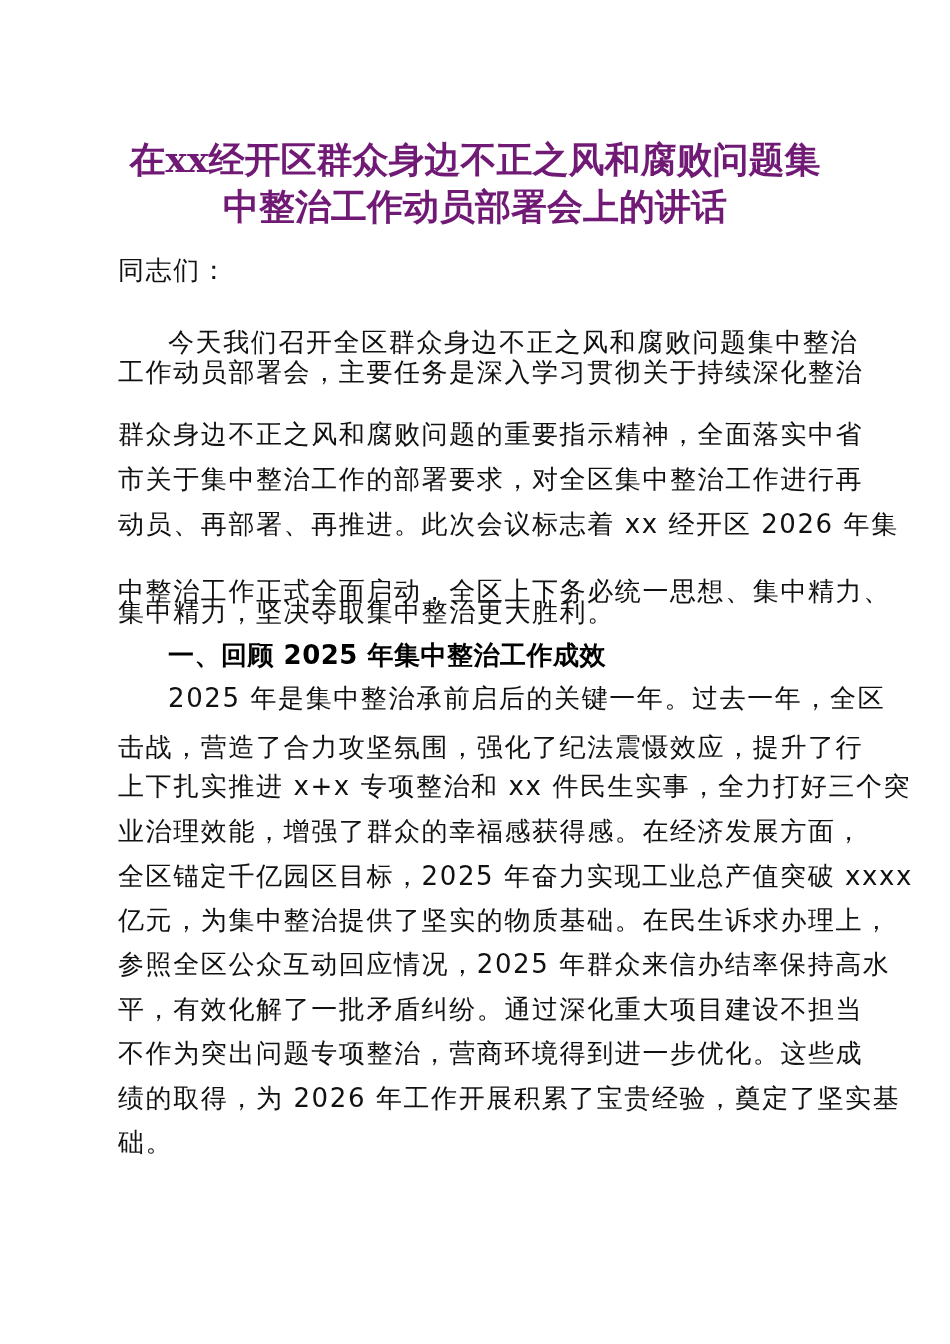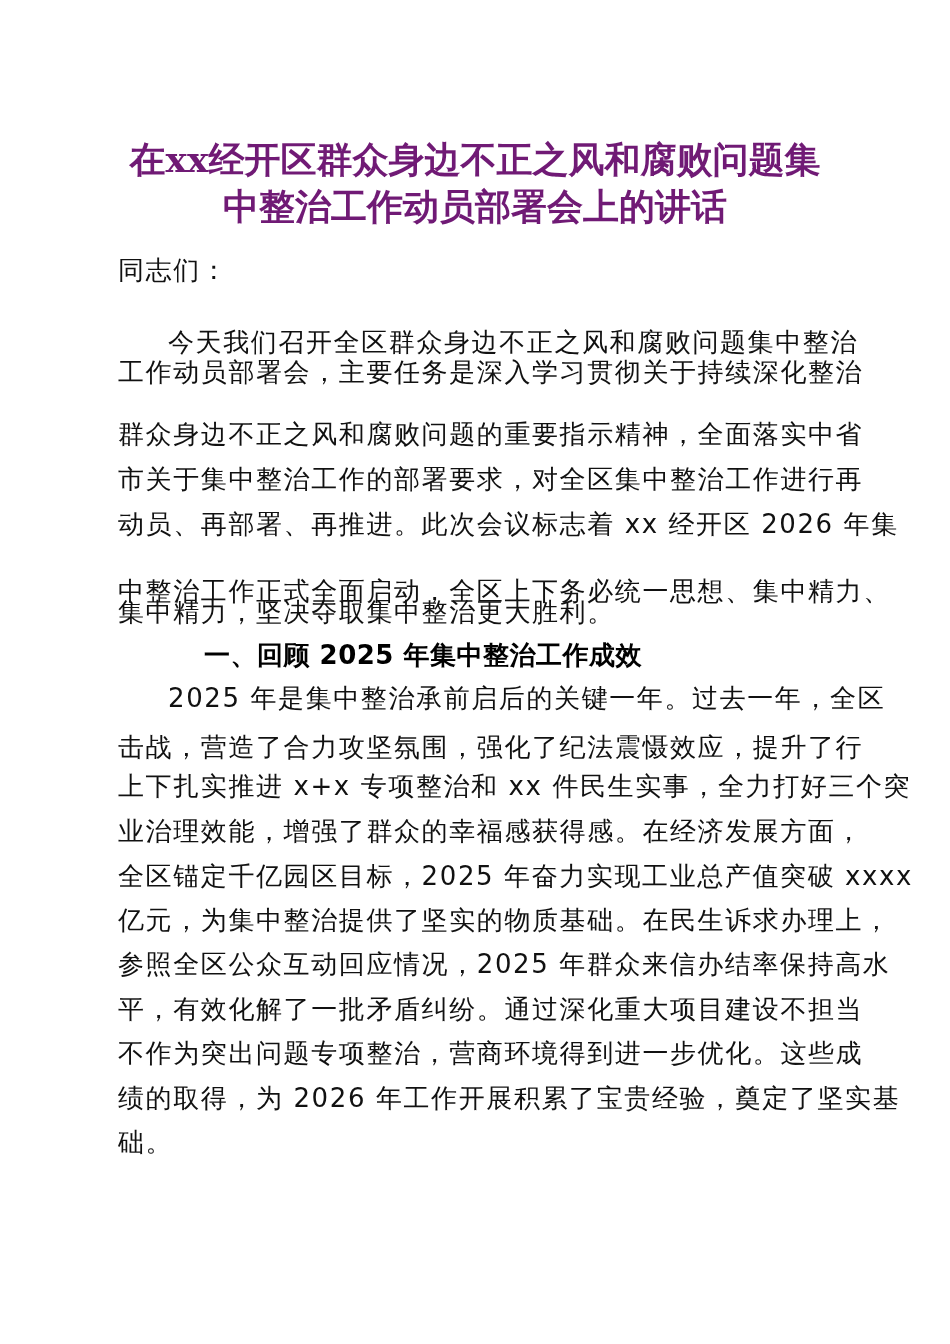--- a/index.html
+++ b/index.html
@@ -29,21 +29,21 @@
   <div class="line" style="top:255px;">同志们：</div>
 
   <div class="line indent" style="top:327px;">今天我们召开全区群众身边不正之风和腐败问题集中整治</div>
   <div class="line" style="top:357px;">工作动员部署会，主要任务是深入学习贯彻关于持续深化整治</div>
   <div class="line" style="top:419px;">群众身边不正之风和腐败问题的重要指示精神，全面落实中省</div>
   <div class="line" style="top:464px;">市关于集中整治工作的部署要求，对全区集中整治工作进行再</div>
   <div class="line" style="top:509px;">动员、再部署、再推进。此次会议标志着 xx 经开区 2026 年集</div>
   <div class="line" style="top:576px;">中整治工作正式全面启动，全区上下务必统一思想、集中精力、</div>
   <div class="line" style="top:597px;">集中精力，坚决夺取集中整治更大胜利。</div>
 
-  <div class="line indent heading" style="top:640px;margin-left:36px;">一、回顾 2025 年集中整治工作成效</div>
+  <div class="line indent heading" style="top:640px;">一、回顾 2025 年集中整治工作成效</div>
 
   <div class="line indent" style="top:683px;">2025 年是集中整治承前启后的关键一年。过去一年，全区</div>
   <div class="line" style="top:727px;margin-top:44px;">上下扎实推进 x+x 专项整治和 xx 件民生实事，全力打好三个突</div>
   <div class="line" style="top:732px;">击战，营造了合力攻坚氛围，强化了纪法震慑效应，提升了行</div>
   <div class="line" style="top:816px;">业治理效能，增强了群众的幸福感获得感。在经济发展方面，</div>
   <div class="line" style="top:861px;">全区锚定千亿园区目标，2025 年奋力实现工业总产值突破 xxxx</div>
   <div class="line" style="top:905px;">亿元，为集中整治提供了坚实的物质基础。在民生诉求办理上，</div>
   <div class="line" style="top:949px;">参照全区公众互动回应情况，2025 年群众来信办结率保持高水</div>
   <div class="line" style="top:994px;">平，有效化解了一批矛盾纠纷。通过深化重大项目建设不担当</div>
   <div class="line" style="top:1038px;">不作为突出问题专项整治，营商环境得到进一步优化。这些成</div>

